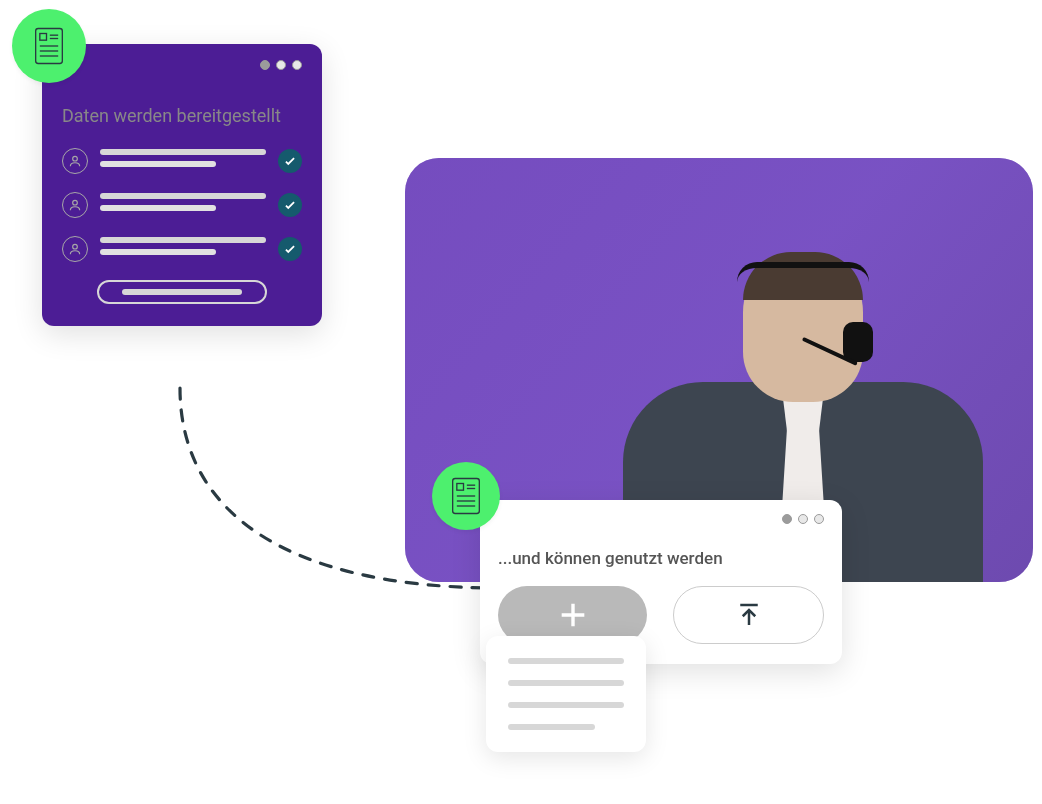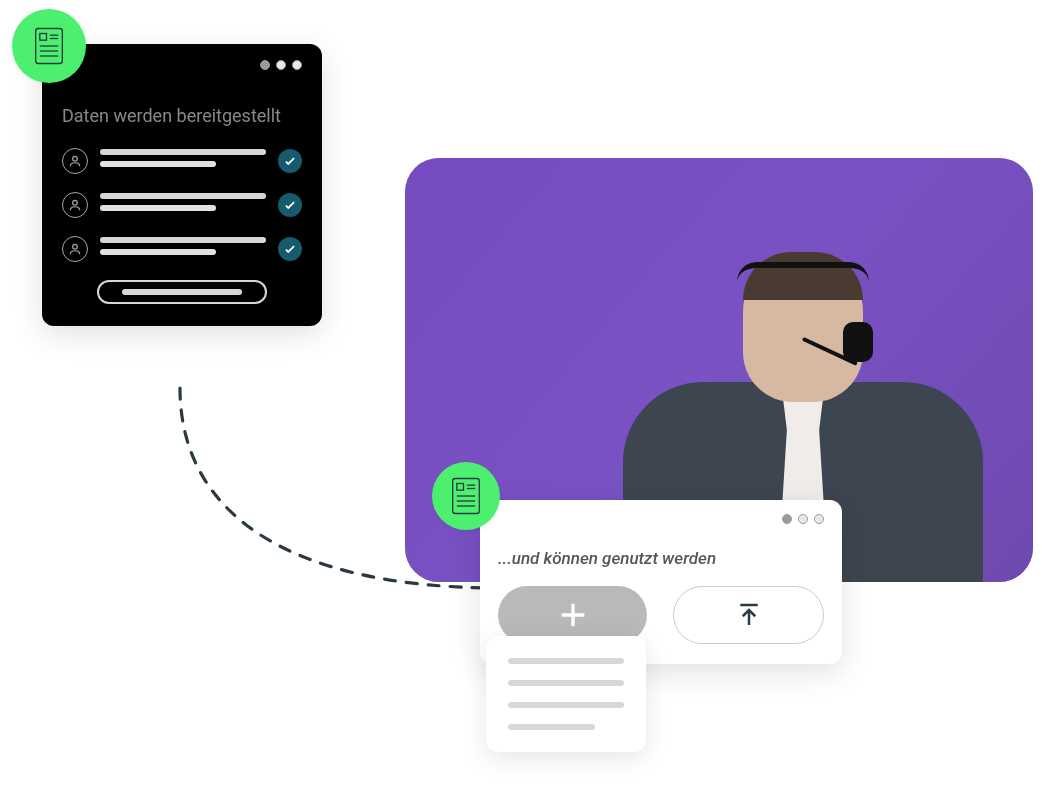--- a/index.html
+++ b/index.html
@@ -11,21 +11,21 @@
     position: relative;
     overflow: hidden;
   }
 
   
   .panel-left {
     position: absolute;
     left: 42px;
     top: 44px;
     width: 280px;
-    background: #000000;
+    background: #4c1d95;
     border-radius: 12px;
     box-shadow: 0 8px 30px rgba(0,0,0,.12);
     padding: 16px 20px 22px;
   }
   .panel-left .dots {
     display: flex;
     gap: 6px;
     justify-content: flex-end;
     margin-bottom: 34px;
   }
@@ -185,21 +185,20 @@
   
   .panel-right {
     position: absolute;
     left: 480px;
     top: 500px;
     width: 362px;
     background: #ffffff;
     border-radius: 12px;
     box-shadow: 0 8px 30px rgba(0,0,0,.12);
     padding: 14px 18px 20px;
-    font-style: italic;
   }
   .panel-right .dots {
     display: flex;
     gap: 6px;
     justify-content: flex-end;
     margin-bottom: 24px;
   }
   .panel-right .title {
     color: #555;
     font-size: 17px;

